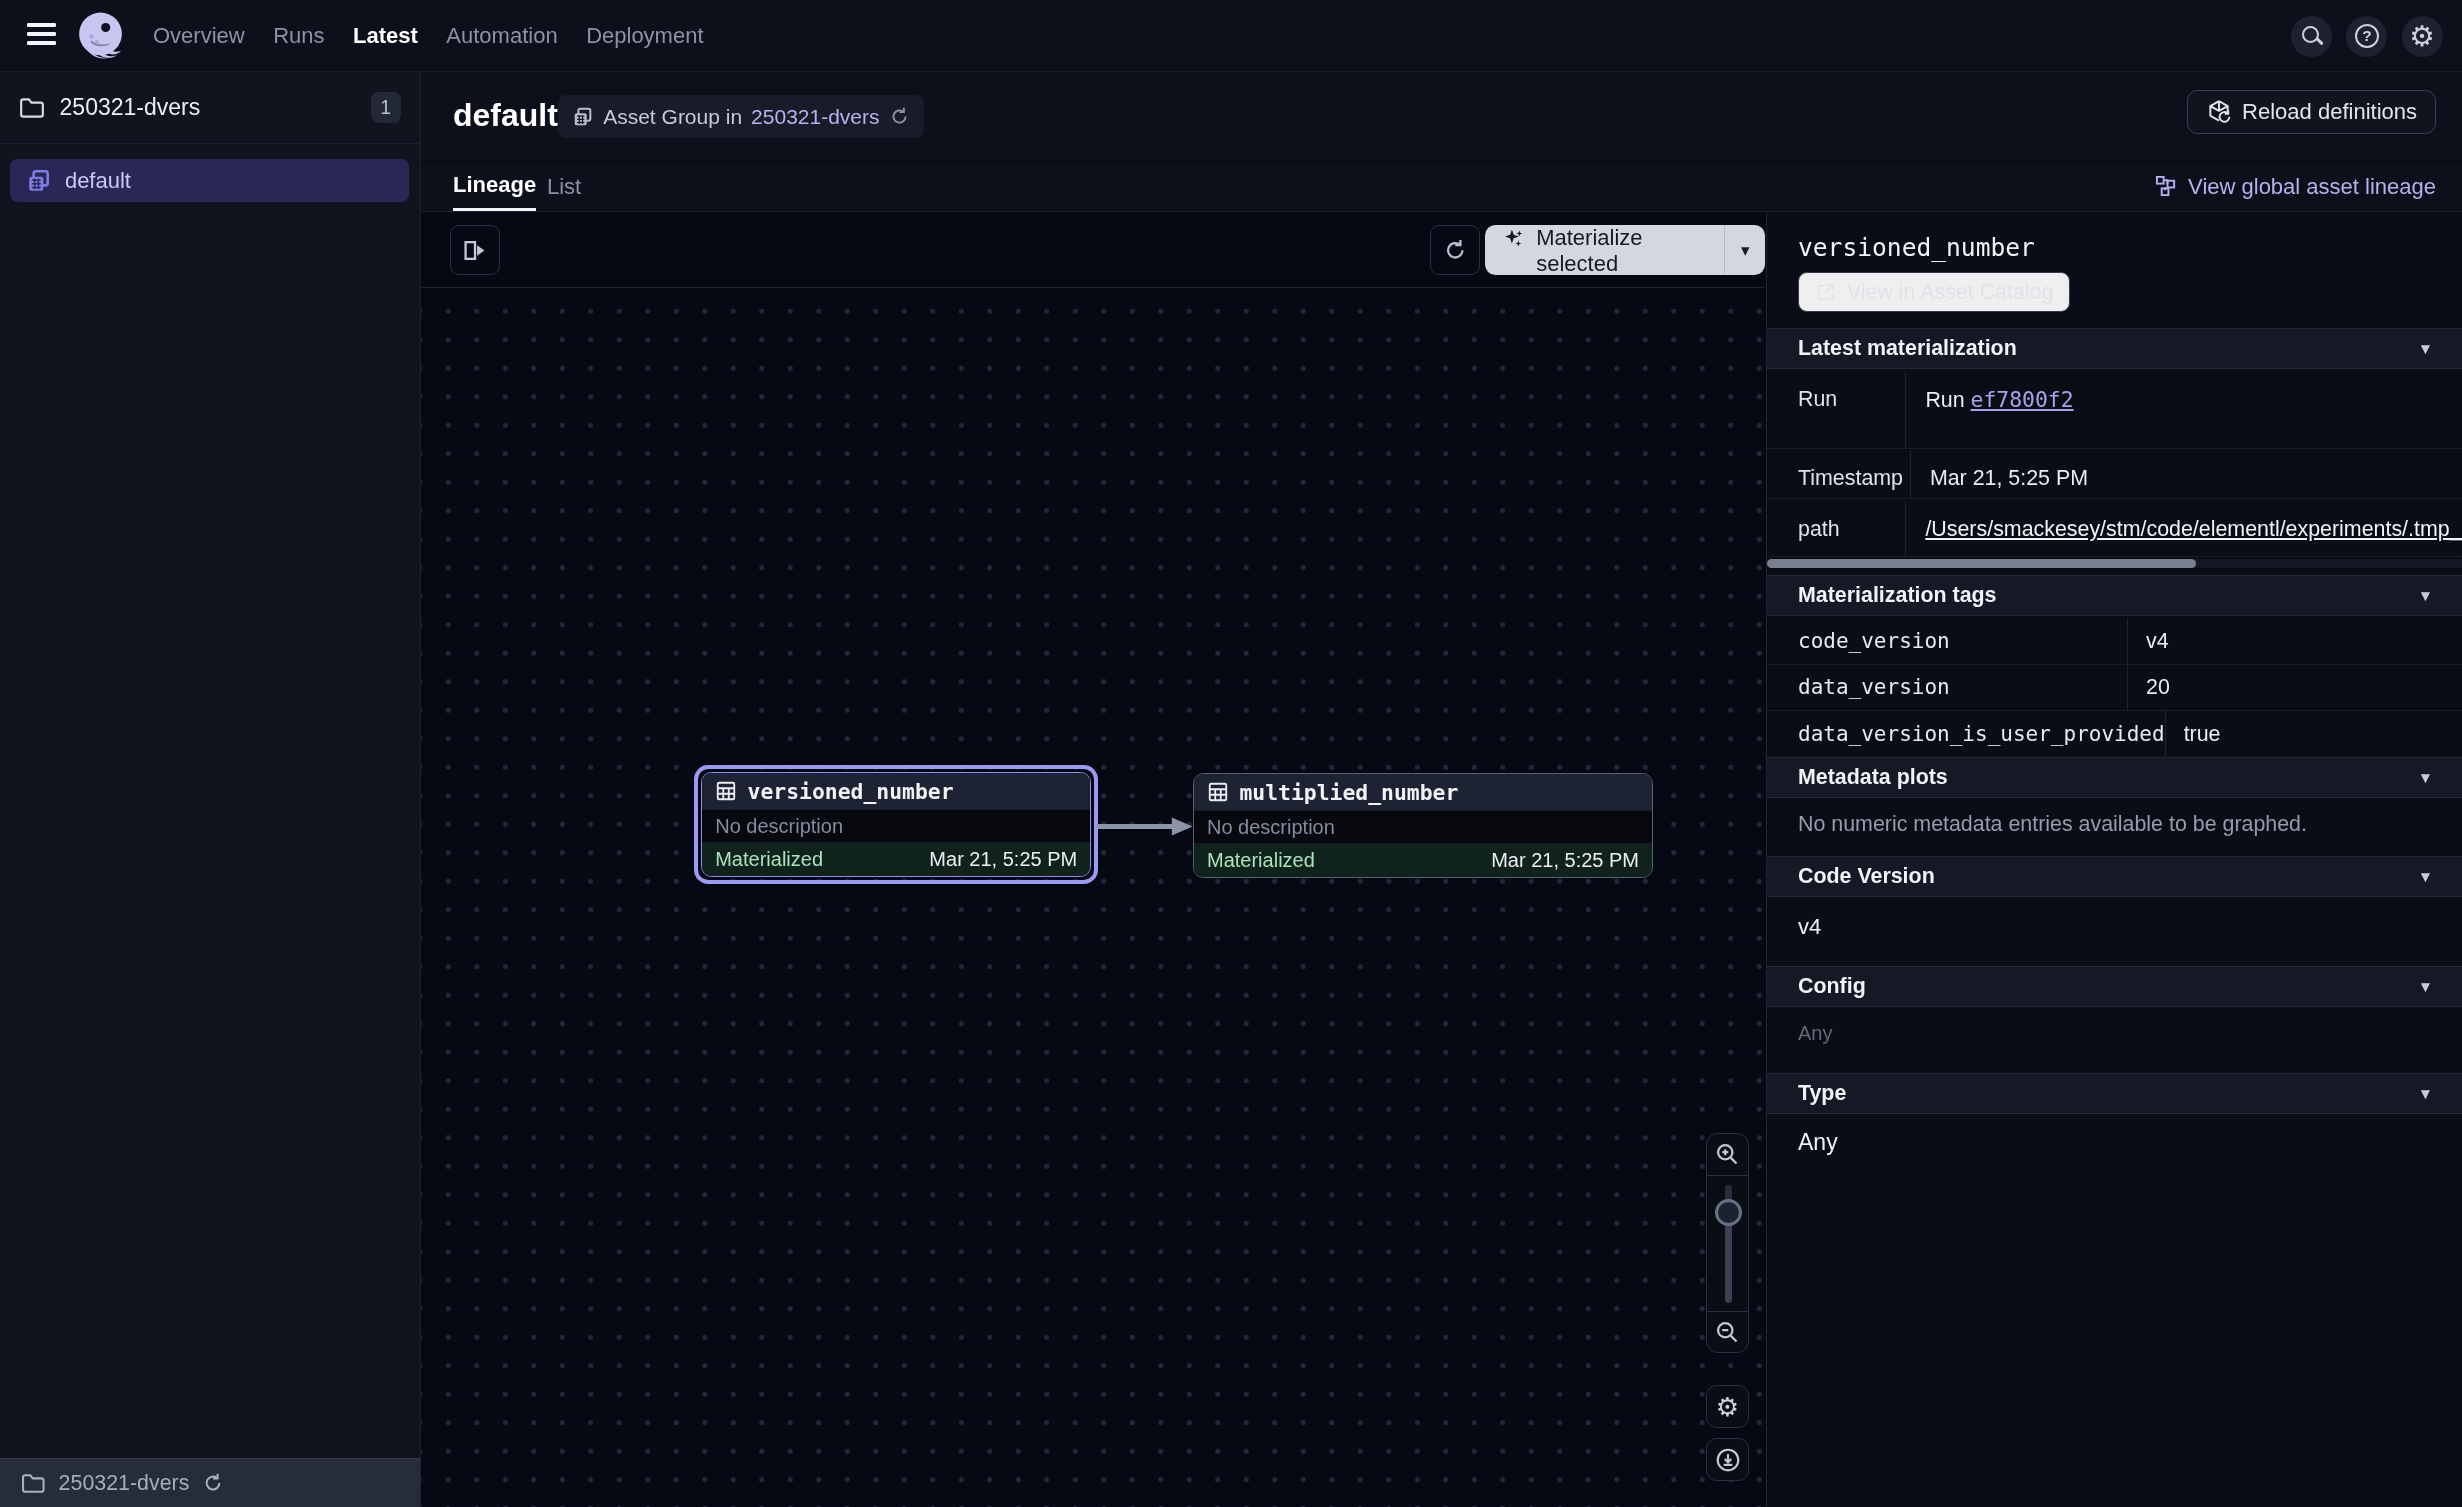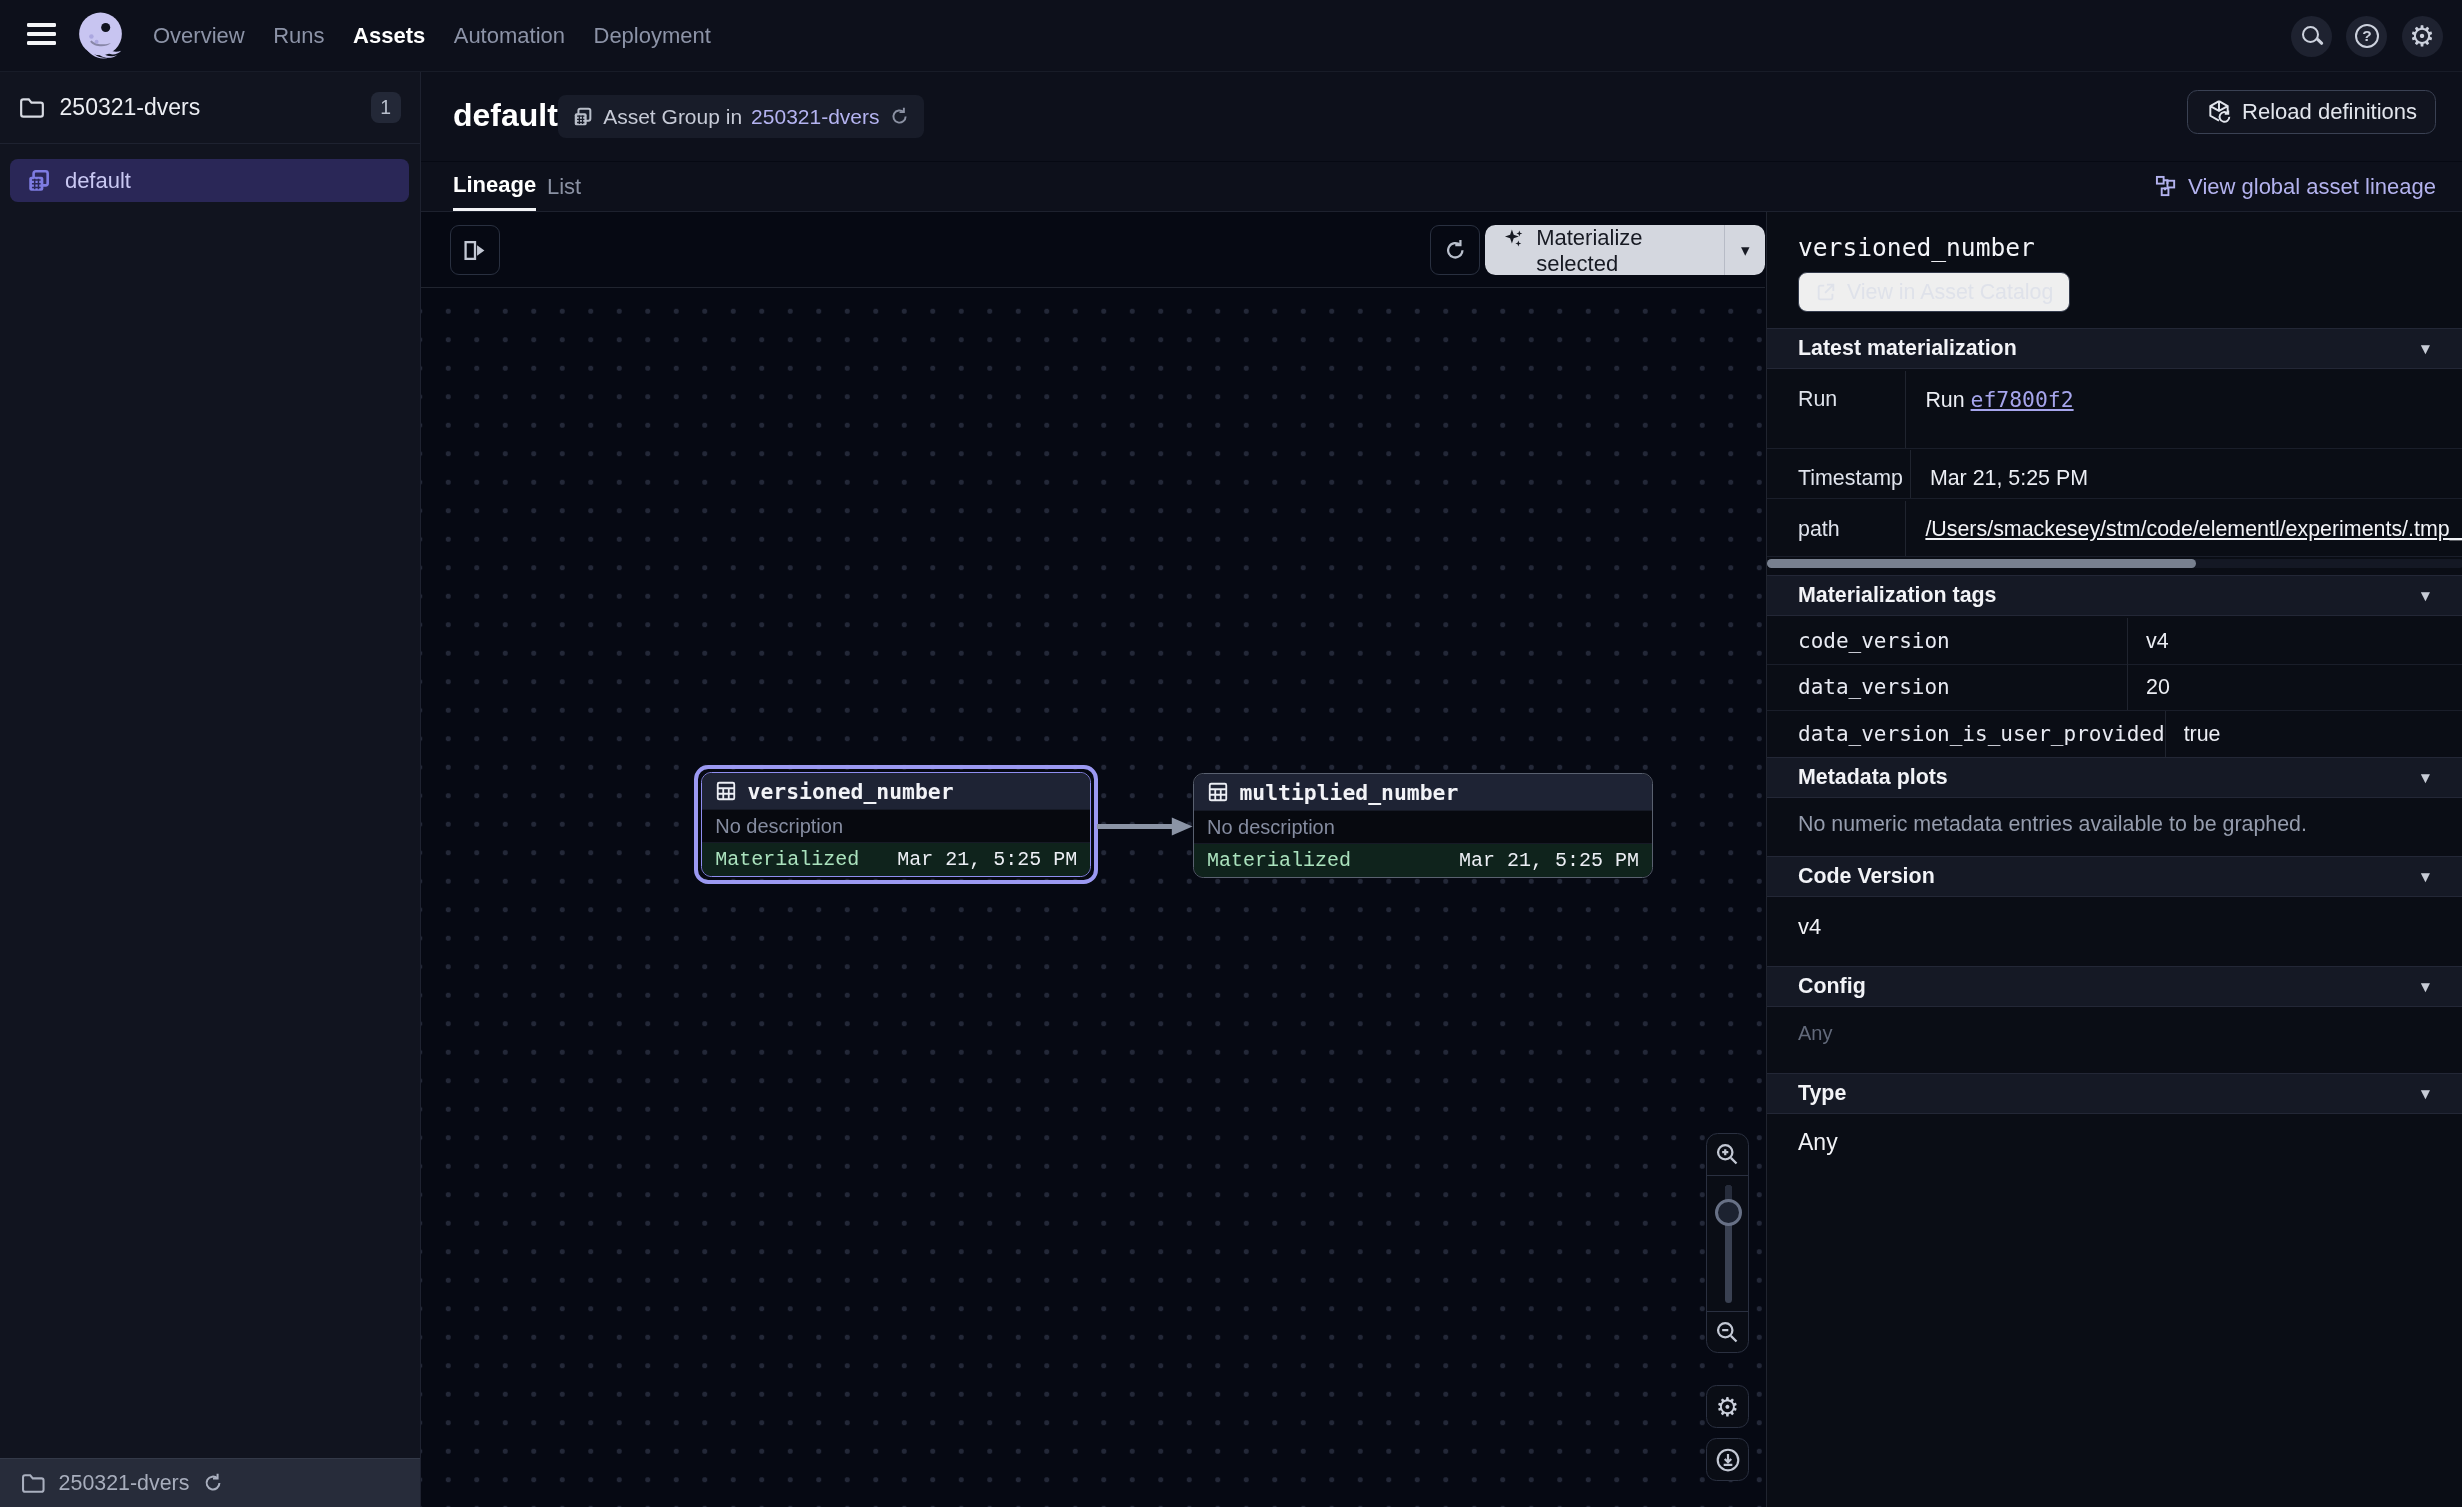--- a/index.html
+++ b/index.html
@@ -84,21 +84,21 @@
     background-size:28.5px 28.5px; background-position:13px 9px; overflow:hidden; }
 
   .assetnode { position:absolute; width:460px; border-radius:10.4px; overflow:hidden;
     border:1.9px solid #5a6170; cursor:pointer; background:#07090f; }
   .assetnode .hdr { height:36px; background:#1e2334; display:flex; align-items:center; gap:10.4px;
     padding:0 13px; color:#fff; }
   .assetnode .hdr .nm { font-size:21.4px; font-weight:bold; color:#f2f3f7; }
   .assetnode .desc { height:34px; background:#07090f; display:flex; align-items:center; padding:0 13px;
     color:#858ca0; font-size:20px; border-top:1.3px solid #161a26; border-bottom:1.3px solid #161a26; }
   .assetnode .status { height:33px; background:#0f231c; display:flex; align-items:center;
-    justify-content:space-between; padding:0 13px; font-size:20px;font-family:Liberation Mono, monospace; }
+    justify-content:space-between; padding:0 13px; font-size:20px; }
   .assetnode .status .st { color:#aae2bd; }
   .assetnode .status .ts { color:#eceef4; }
   .selring { position:absolute; border:4.5px solid #9b99f2; border-radius:14.2px; padding:3.2px;
     background:transparent; cursor:pointer; }
   .selring .assetnode { position:relative; border-color:#8f8ef0; }
 
   
   .zoomgroup { position:absolute; border:1.3px solid #2a3040; border-radius:11.6px; width:43px; background:#0a0d15; }
   .zg-btn { width:100%; height:41px; display:flex; align-items:center; justify-content:center;
     color:#c3c8d4; cursor:pointer; }
@@ -157,21 +157,21 @@
       <path d="M46 60 C52 72 66 76 76 66 C66 70 56 66 52 58 Z" fill="#c8c5f1"></path>
       <circle cx="52" cy="30" r="7" fill="#10131f"></circle>
       <path d="M28 52 C34 60 52 62 60 54 C50 58 36 56 30 50 Z" fill="#10131f" opacity="0.35"></path>
       <circle cx="30" cy="44" r="3.5" fill="#aba7e0"></circle>
         <circle cx="38" cy="52" r="3" fill="#aba7e0"></circle>
     </svg>
   </div>
   <nav class="navitems">
     <span class="navitem">Overview</span>
     <span class="navitem">Runs</span>
-    <span class="navitem active">Assets</span>
+    <span class="navitem active">Latest</span>
     <span class="navitem">Automation</span>
     <span class="navitem">Deployment</span>
   </nav>
   <div class="navicons">
     <div class="circlebtn">
       <span class="mag" style="color:#ccd1dd"></span>
     </div>
     <div class="circlebtn">
       <span class="helpring">?</span>
     </div>

